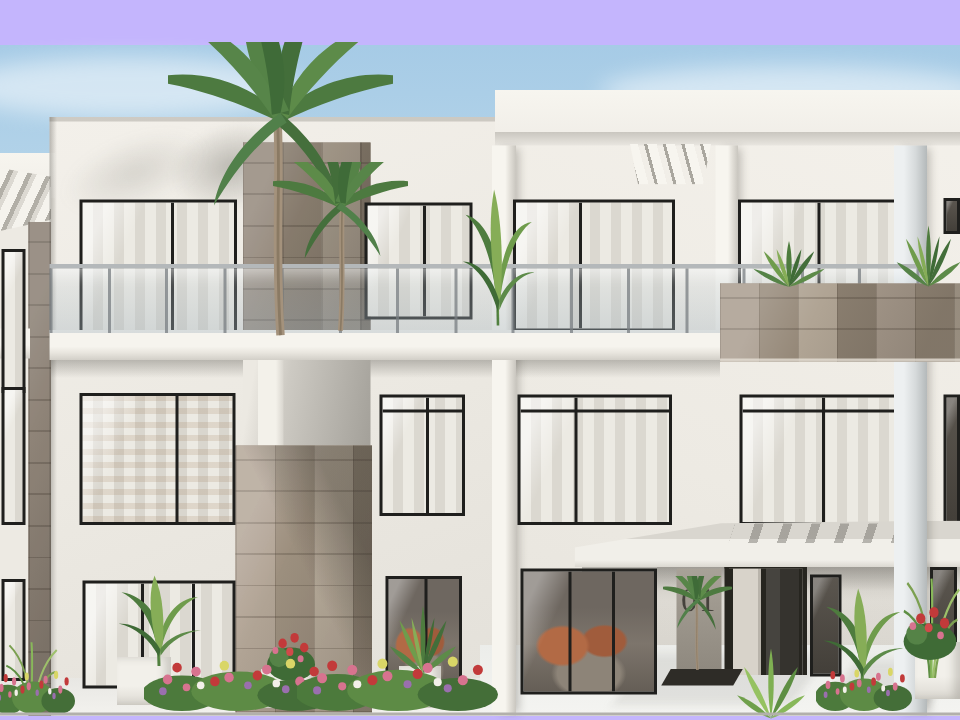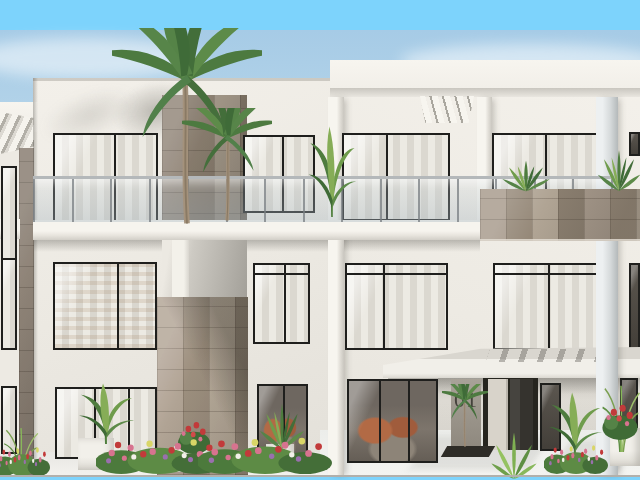--- a/index.html
+++ b/index.html
@@ -1,16 +1,16 @@
 <!DOCTYPE html>
 <html><head>
 <meta charset="utf-8">
 <style>
   html,body{margin:0;padding:0;background:#ffffff;font-family:"Liberation Sans",sans-serif;}
-  #stage{position:relative;width:640px;height:480px;background:#7dd3fc;overflow:hidden;}
+  #stage{position:relative;width:640px;height:480px;background:#c4b5fd;overflow:hidden;}
   .abs{position:absolute;}
   .sky{background:linear-gradient(180deg,#a6cbe6 0%,#bedaeb 35%,#e9f2f8 100%);}
   .cloud{background:#ffffff;border-radius:50%;filter:blur(7px);opacity:.5;}
   .wall{background:#edeae3;}
   .wall-left{background:linear-gradient(160deg,#f3f0ea 0%,#ece9e2 50%,#e3e0d9 100%);}
   .wall-right{background:linear-gradient(200deg,#f4f1eb 0%,#edeae3 60%,#e6e3dc 100%);}
   .fascia{background:linear-gradient(180deg,#f7f5ef,#f0ede7);}
   .roofedge{background:rgba(150,148,140,.4);}
   .soffit{background:linear-gradient(180deg,#c9c6bf,#e9e6e0);}
   .pergola{background:repeating-linear-gradient(115deg,#f5f3ed 0 6px,#b2afa7 6px 9px,#dcd9d2 9px 12px);clip-path:polygon(0 0,100% 14%,100% 82%,0 100%);}

